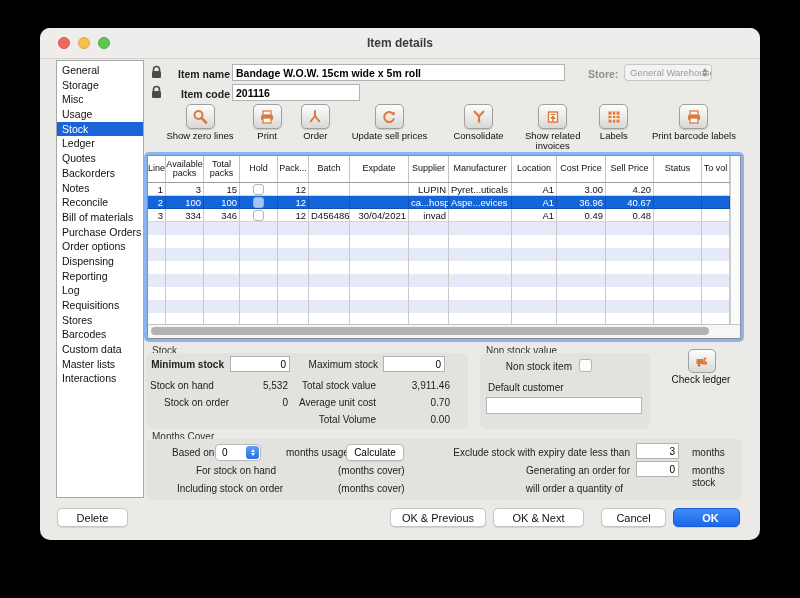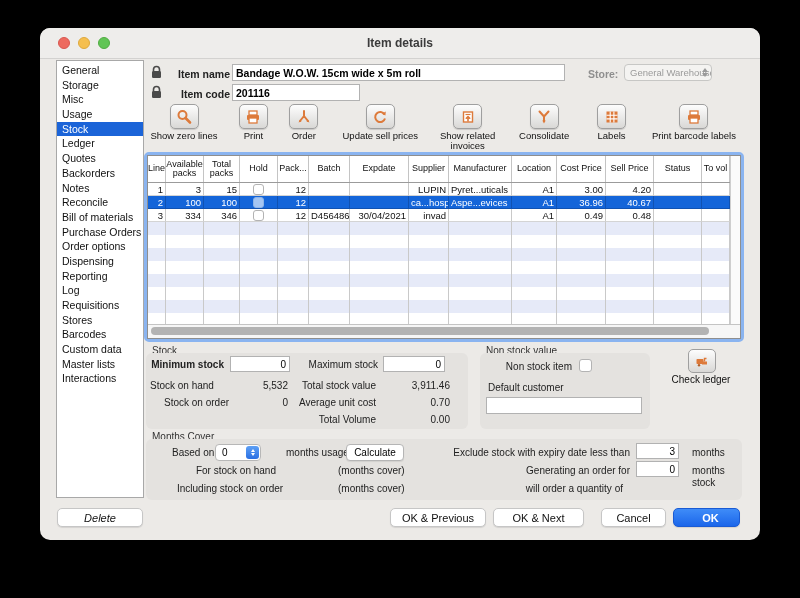--- a/index.html
+++ b/index.html
@@ -134,21 +134,21 @@
   <div class="store-label" style="left:548px;top:40px;">Store:</div>
   <div class="store-select" style="left:584px;top:36px;width:88px;">
     <span>General Warehouse</span>
     <span class="stepper">
         <span class="tri-u"></span>
         <span class="tri-d"></span>
       </span>
   </div>
 
   <div class="toolbar">
-    <div class="tool" style="width:78px;">
+    <div class="tool" style="width:78px;padding-left:16px;">
       <span class="tool-btn">
         <svg width="16" height="16" viewBox="0 0 16 16">
             <circle cx="6.5" cy="6" r="4" fill="none" stroke="#dd7a3b" stroke-width="2"></circle>
             <line x1="9.5" y1="9" x2="14" y2="13.5" stroke="#dd7a3b" stroke-width="2.6" stroke-linecap="round"></line>
           </svg>
       </span>
       <span class="tool-label">Show zero lines</span>
     </div>
     <div class="tool" style="width:40px;">
       <span class="tool-btn">
@@ -172,38 +172,38 @@
     </div>
     <div class="tool" style="width:92px;">
       <span class="tool-btn">
         <svg width="16" height="16" viewBox="0 0 16 16">
             <path d="M12.5 5.5 A5 5 0 1 0 13 9.5" fill="none" stroke="#dd7a3b" stroke-width="2"></path>
             <path d="M13.8 2.5 L13.4 6.6 L9.8 4.8 Z" fill="#dd7a3b"></path>
           </svg>
       </span>
       <span class="tool-label">Update sell prices</span>
     </div>
+    <div class="tool" style="width:70px;">
+      <span class="tool-btn">
+        <svg width="16" height="16" viewBox="0 0 16 16">
+            <path d="M3.5 2.5 L8 7.5 M12.5 2.5 L8 7.5 M8 7.5 V12" fill="none" stroke="#dd7a3b" stroke-width="2" stroke-linecap="round"></path>
+            <path d="M8 14.5 L6.3 11.5 L9.7 11.5 Z" fill="#dd7a3b"></path>
+          </svg>
+      </span>
+      <span class="tool-label">Consolidate</span>
+    </div>
     <div class="tool" style="width:62px;">
       <span class="tool-btn">
         <svg width="16" height="16" viewBox="0 0 16 16">
             <rect x="3.5" y="3" width="9" height="10" fill="#fff" stroke="#dd7a3b" stroke-width="1.4"></rect>
             <line x1="5.5" y1="5.5" x2="10.5" y2="5.5" stroke="#dd7a3b" stroke-width="1.2"></line>
             <path d="M8 12 V7.5 M8 7.5 L6.3 9.2 M8 7.5 L9.7 9.2" fill="none" stroke="#dd7a3b" stroke-width="1.6" stroke-linecap="round"></path>
           </svg>
       </span>
       <span class="tool-label">Show related invoices</span>
-    </div>
-    <div class="tool" style="width:70px;">
-      <span class="tool-btn">
-        <svg width="16" height="16" viewBox="0 0 16 16">
-            <path d="M3.5 2.5 L8 7.5 M12.5 2.5 L8 7.5 M8 7.5 V12" fill="none" stroke="#dd7a3b" stroke-width="2" stroke-linecap="round"></path>
-            <path d="M8 14.5 L6.3 11.5 L9.7 11.5 Z" fill="#dd7a3b"></path>
-          </svg>
-      </span>
-      <span class="tool-label">Consolidate</span>
     </div>
     <div class="tool" style="width:44px;">
       <span class="tool-btn">
         <svg width="16" height="16" viewBox="0 0 16 16">
             <rect x="2.5" y="2.5" width="11" height="11" fill="#dd7a3b"></rect>
             <path d="M2.5 6.2 H13.5 M2.5 9.9 H13.5 M6.2 2.5 V13.5 M9.9 2.5 V13.5" stroke="#fff" stroke-width="1.1"></path>
           </svg>
       </span>
       <span class="tool-label">Labels</span>
     </div>
@@ -482,18 +482,18 @@
     <div class="glabel r" style="left:30px;top:26px;width:100px;">For stock on hand</div>
     <div class="glabel" style="left:192px;top:26px;">(months cover)</div>
     <div class="glabel r" style="left:300px;top:26px;width:184px;">Generating an order for</div>
     <input class="ginput" style="left: 490px; top: 22px; width: 43px;" value="0">
     <div class="glabel" style="left:546px;top:26px;width:40px;white-space:normal;line-height:1.15;">months stock</div>
     <div class="glabel r" style="left:31px;top:44px;width:99px;">Including stock on order</div>
     <div class="glabel" style="left:192px;top:44px;">(months cover)</div>
     <div class="glabel r" style="left:300px;top:44px;width:177px;">will order a quantity of</div>
   </div>
 
-  <div class="fbtn" style="left:17px;width:86px;font-style:italic;">Delete</div>
+  <div class="fbtn" style="left:17px;width:71px;">Delete</div>
   <div class="fbtn" style="left:350px;width:96px;">OK &amp; Previous</div>
   <div class="fbtn" style="left:453px;width:91px;">OK &amp; Next</div>
   <div class="fbtn" style="left:561px;width:65px;">Cancel</div>
   <div class="fbtn primary" style="left:633px;width:67px;">OK</div>
 </div>
 
 </body></html>

